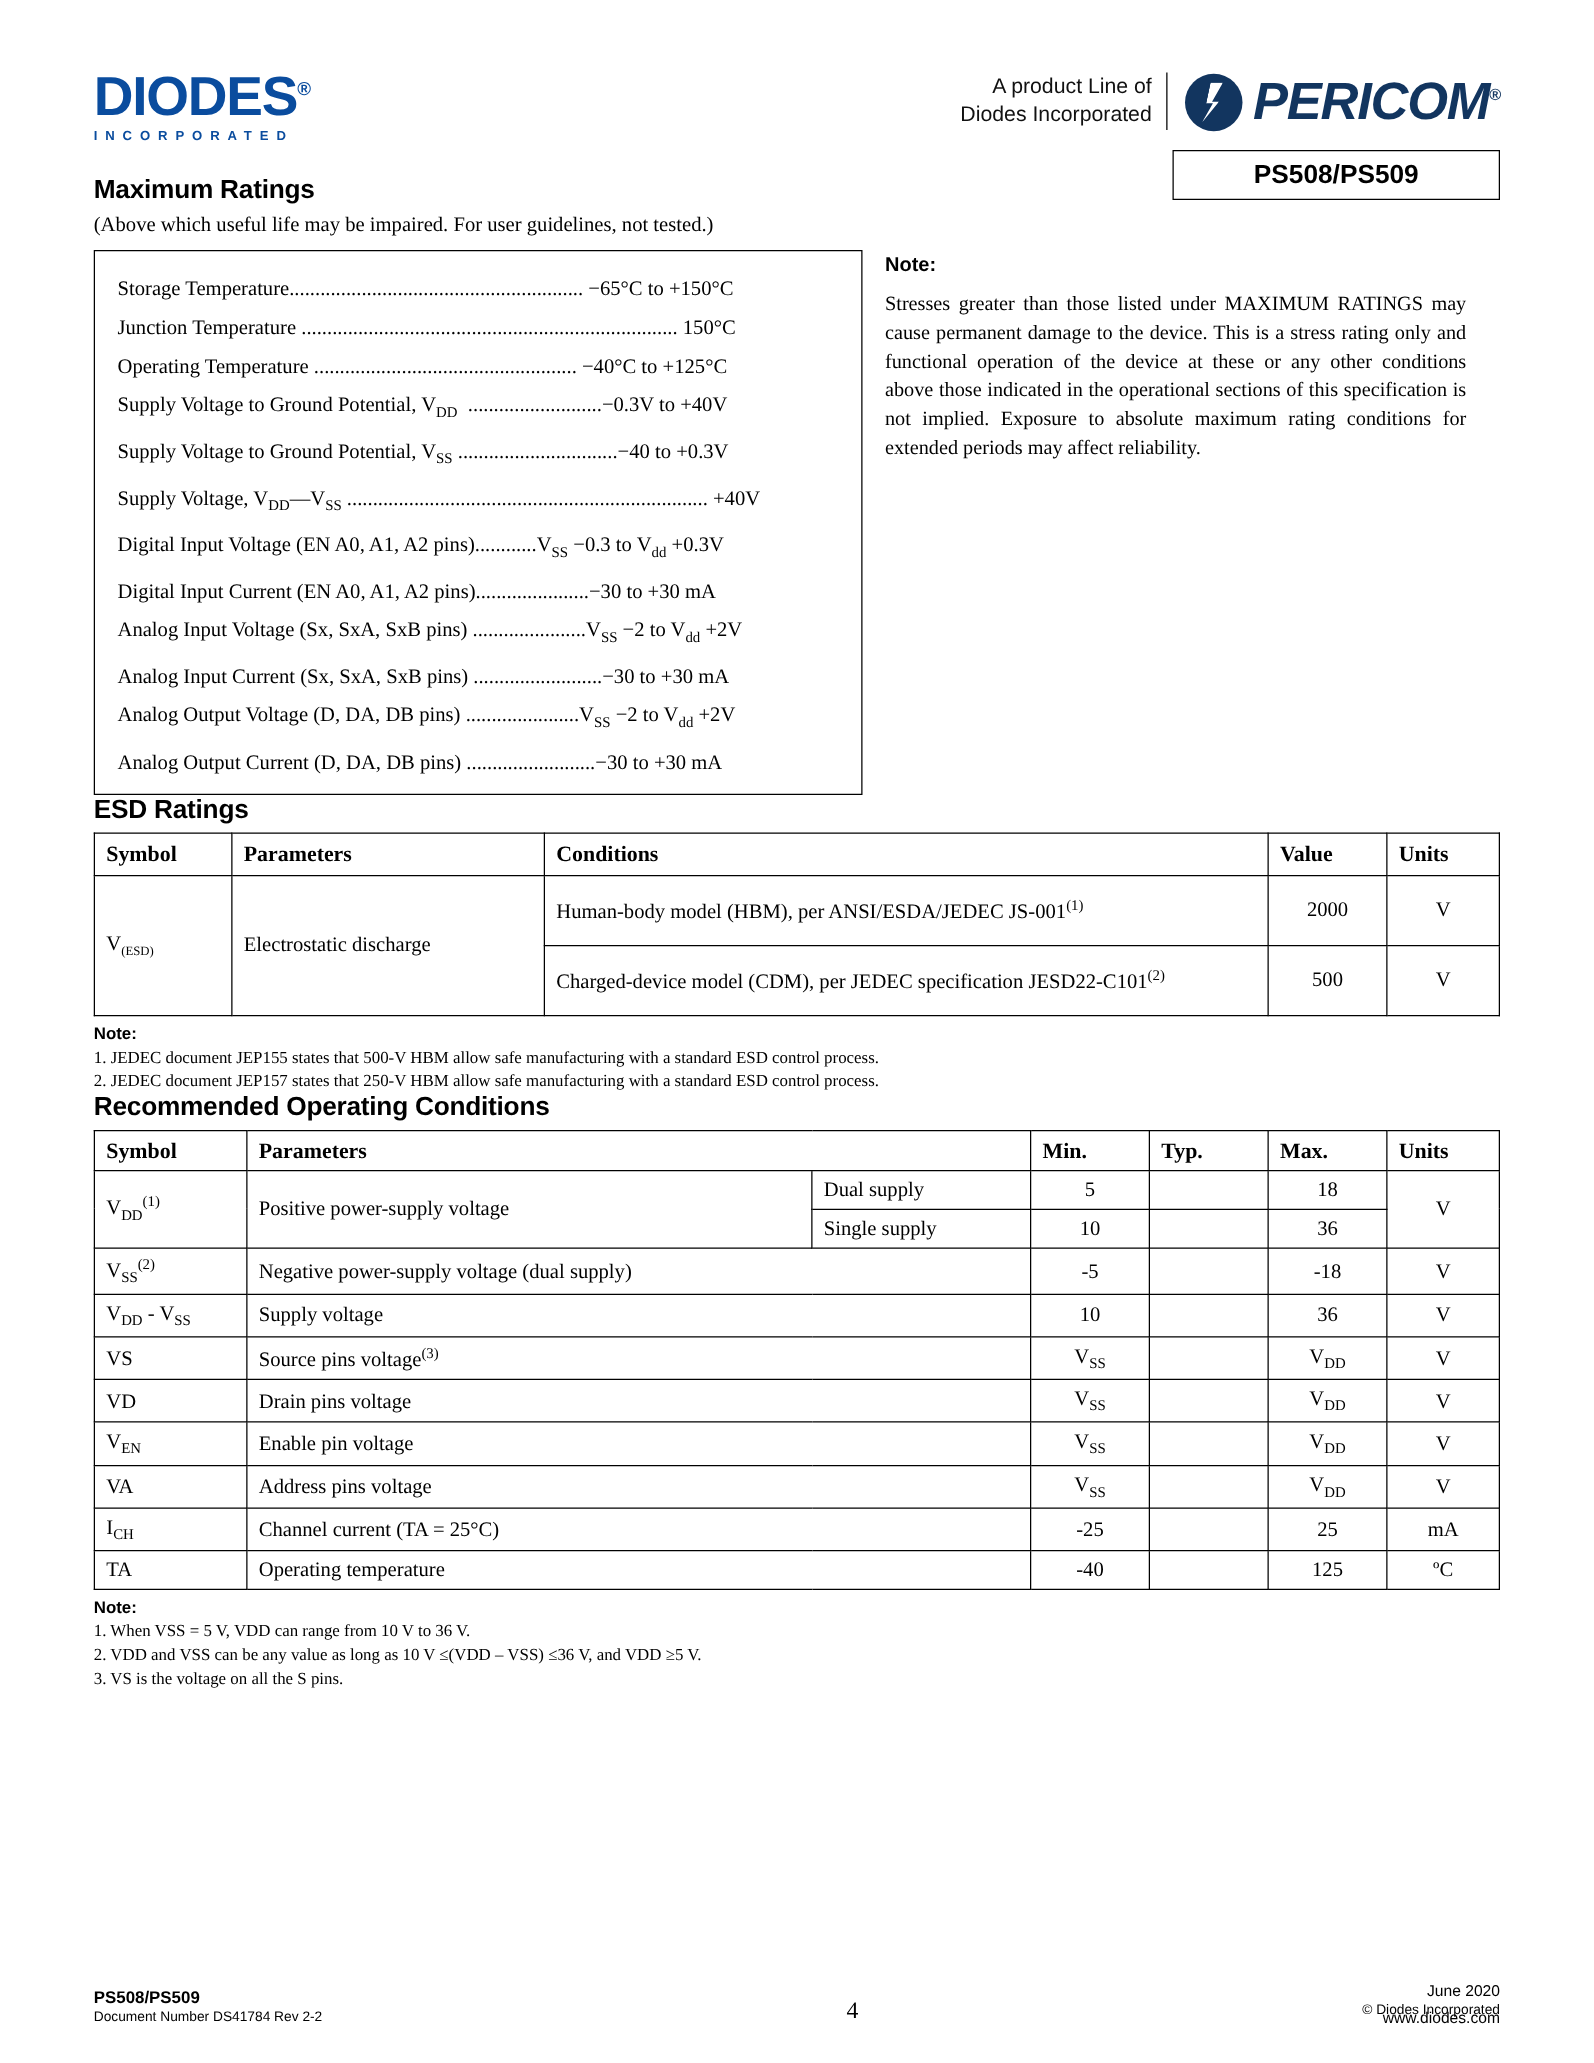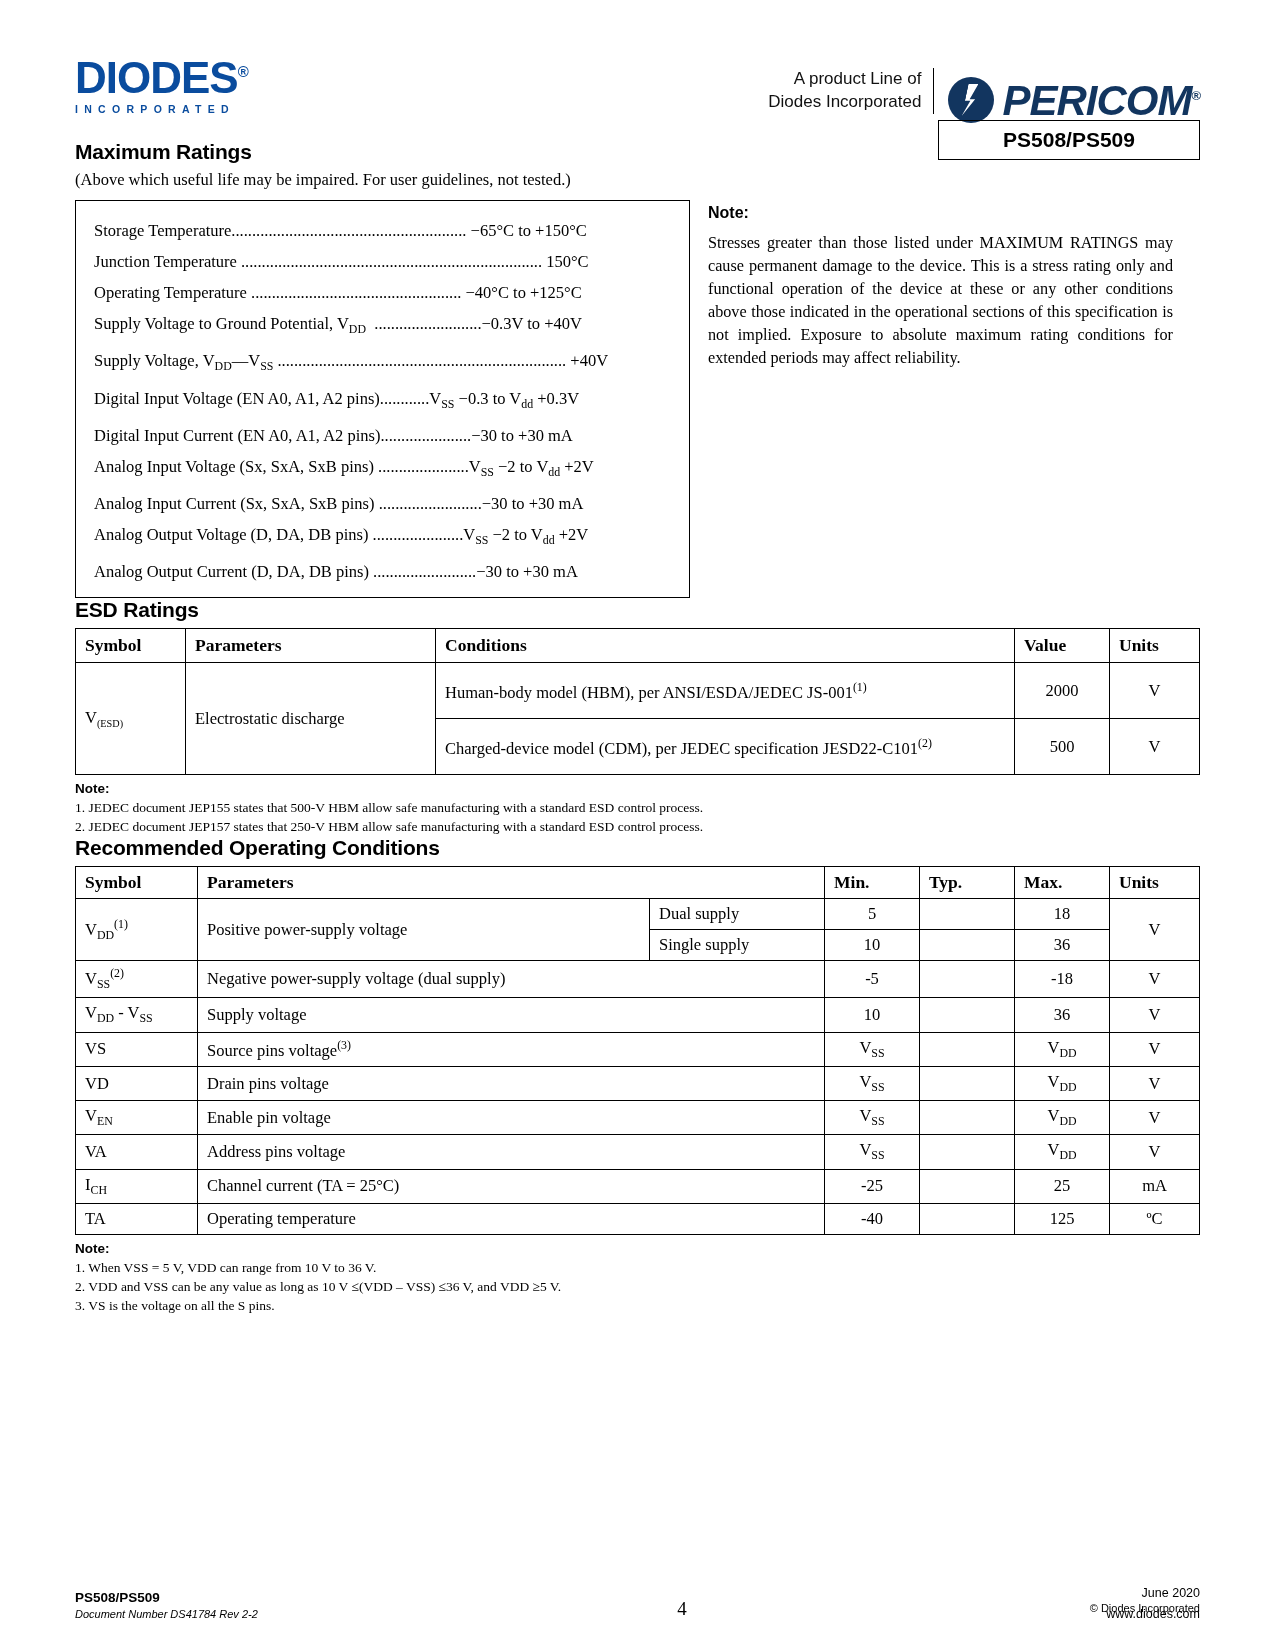--- a/index.html
+++ b/index.html
@@ -54,23 +54,22 @@
     font-family: "Liberation Sans", sans-serif;
     font-size: 17px;
     line-height: 1.35;
     text-align: right;
     padding-right: 12px;
     border-right: 1.5px solid #000;
     color: #111;
   }
   .pericom {
     display: flex;
-    align-items: flex-start;
+    align-items: flex-end;
     padding-left: 14px;
-    margin-top: 20px;
   }
   .pericom-mark {
     width: 46px; height: 46px;
     border-radius: 50%;
     background: #12355f;
     position: relative;
     margin-right: 8px;
     flex: 0 0 auto;
   }
   .pericom-mark::before {
@@ -167,21 +166,21 @@
     right: 75px;
     bottom: 28px;
     border-top: 0;
     display: flex;
     justify-content: space-between;
     align-items: flex-end;
     font-family: "Liberation Sans", sans-serif;
   }
   .f-left { font-size: 13px; line-height: 16px; }
   .f-left .b { font-weight: bold; font-size: 13.5px; }
-  .f-left .s { font-size: 11px; font-style: italic; }
+  .f-left .s { font-size: 11px; }
   .f-mid { font-size: 19px; font-family: "Liberation Serif", serif; padding-bottom: 2px;}
   .f-right { font-size: 12.5px; line-height: 16px; text-align: right; }
   .f-url { font-size: 12.5px; }
 </style>
 </head>
 <body>
 
 <div class="page">
 
   <div class="header">
@@ -206,20 +205,21 @@
 
   <h2 class="section">Maximum Ratings</h2>
   <p class="sub-note">(Above which useful life may be impaired.  For user guidelines, not tested.)</p>
 
   <div class="max-wrap">
     <div class="max-box" id="max-box">
         <div class="max-line">Storage Temperature......................................................... −65°C to +150°C</div>
         <div class="max-line">Junction Temperature ......................................................................... 150°C</div>
         <div class="max-line">Operating Temperature ................................................... −40°C to +125°C</div>
         <div class="max-line">Supply Voltage to Ground Potential, V<sub>DD</sub>&nbsp; ..........................−0.3V to +40V</div>
+        <div class="max-line">Supply Voltage to Ground Potential, V<sub>SS</sub> ...............................−40 to +0.3V</div>
         <div class="max-line">Supply Voltage, V<sub>DD</sub>—V<sub>SS</sub> ...................................................................... +40V</div>
         <div class="max-line">Digital Input Voltage (EN A0, A1, A2 pins)............V<sub>SS</sub> −0.3 to V<sub>dd</sub> +0.3V</div>
         <div class="max-line">Digital Input Current (EN A0, A1, A2 pins)......................−30 to +30 mA</div>
         <div class="max-line">Analog Input Voltage (Sx, SxA, SxB pins) ......................V<sub>SS</sub> −2 to V<sub>dd</sub> +2V</div>
         <div class="max-line">Analog Input Current (Sx, SxA, SxB pins) .........................−30 to +30 mA</div>
         <div class="max-line">Analog Output Voltage (D, DA, DB pins) ......................V<sub>SS</sub> −2 to V<sub>dd</sub> +2V</div>
         <div class="max-line">Analog Output Current (D, DA, DB pins) .........................−30 to +30 mA</div>
       </div>
     <div class="note-col">
       <div class="note-title">Note:</div>

